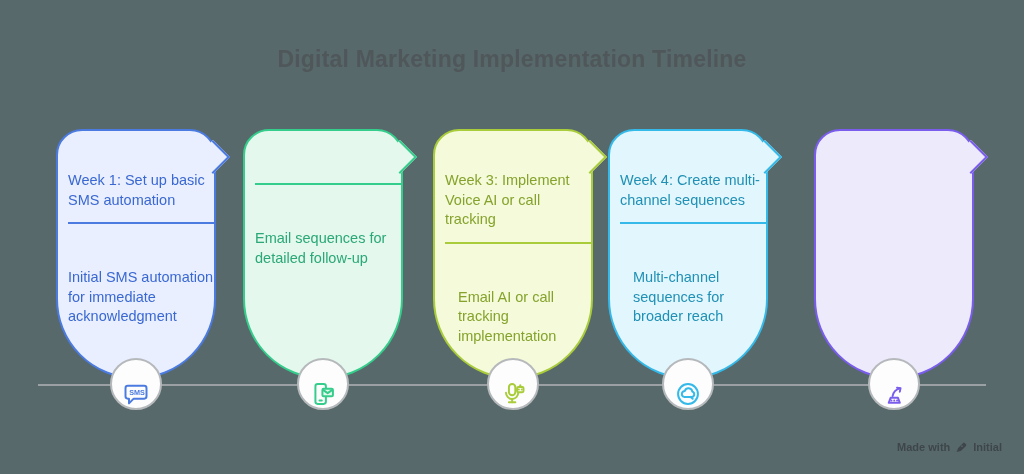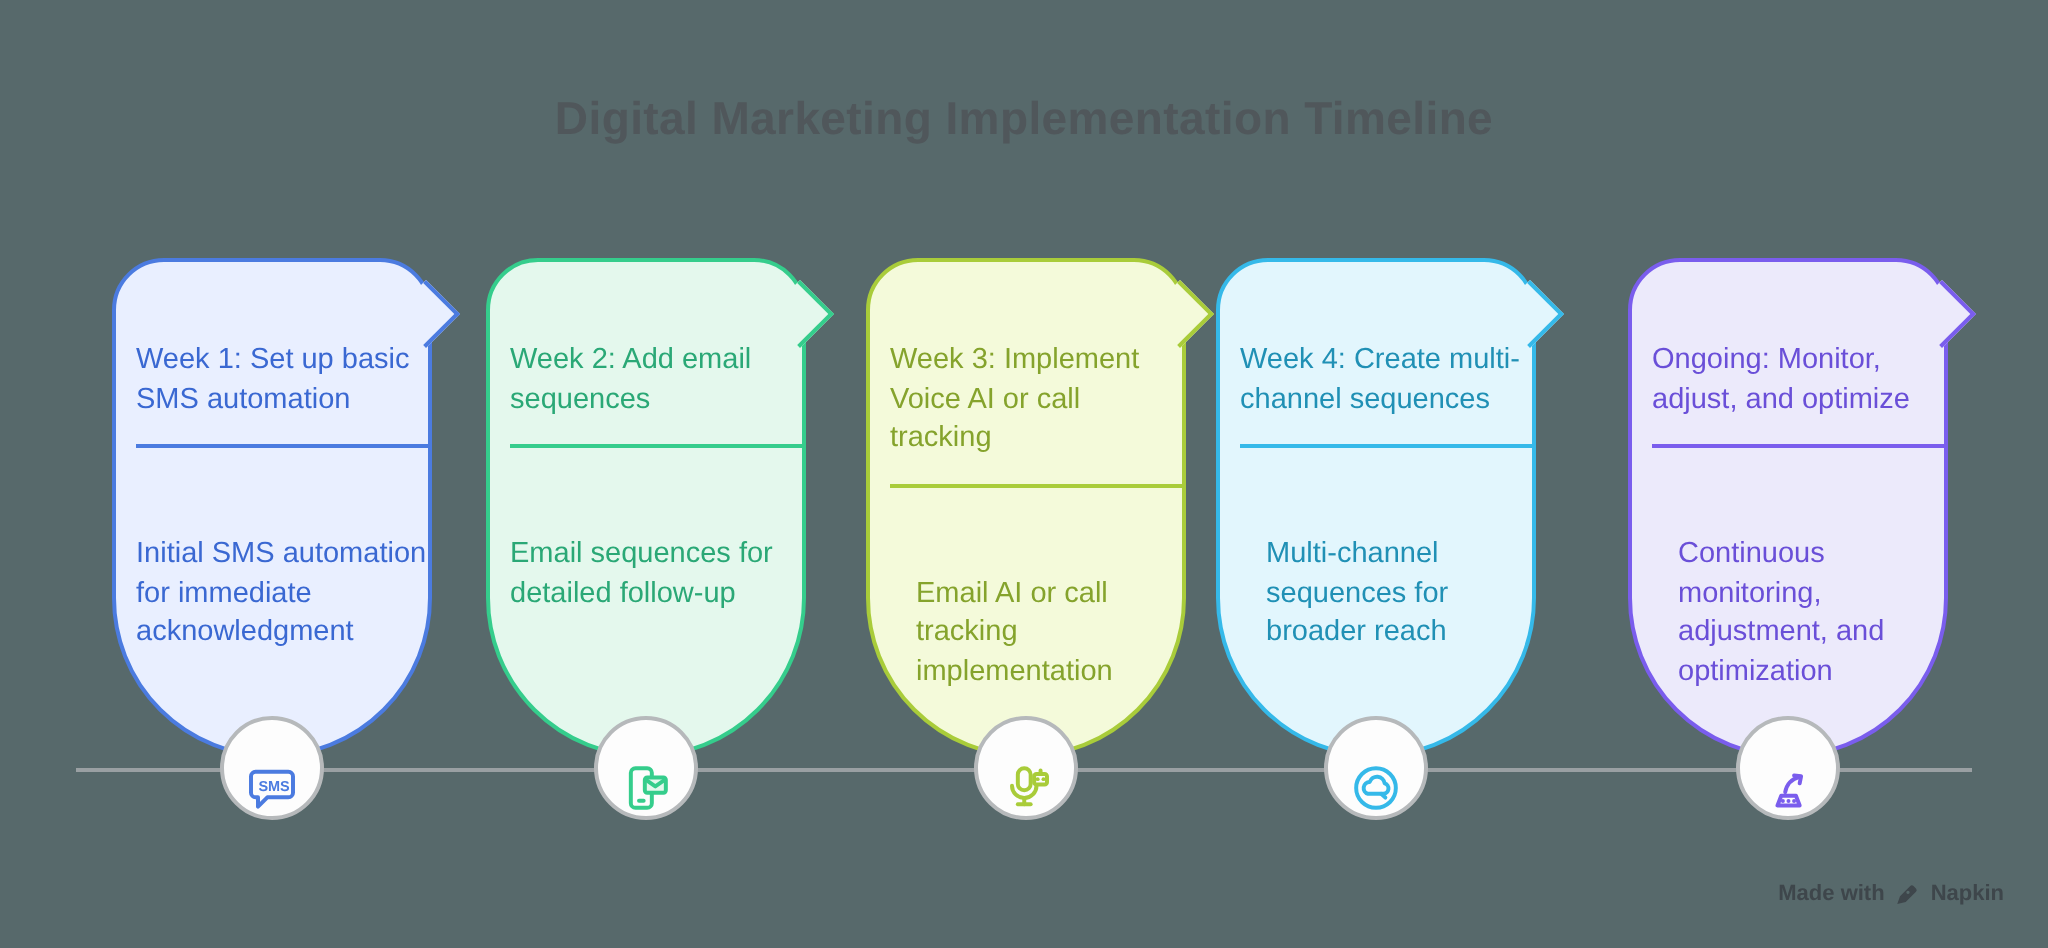--- a/index.html
+++ b/index.html
@@ -104,21 +104,20 @@
         <path d="M5 5h14a2 2 0 0 1 2 2v7a2 2 0 0 1-2 2h-9l-4 4v-4H5a2 2 0 0 1-2-2V7a2 2 0 0 1 2-2z"></path>
         <text x="6.2" y="13.2" font-size="6.2" font-weight="bold" stroke="none" fill="var(--border)" font-family="Liberation Sans, sans-serif">SMS</text>
       </svg>
     </div>
   </div>
 
   <div class="card" style="--border: #35cd8c; --fill: #e4f8ed; --text: #2aa876;">
     <div class="bubble"></div>
     <div class="tail"></div>
     <div class="card-content">
-      <div class="card-title">Week 2: Add email sequences</div>
       <div class="divider"></div>
       <div class="card-body">Email sequences for detailed follow-up</div>
     </div>
     <div class="icon-circle">
       <svg width="28" height="28" viewBox="0 0 24 24" fill="none" stroke="var(--border)" stroke-width="1.7" stroke-linecap="round" stroke-linejoin="round">
         <rect x="5.5" y="3.5" width="9" height="17" rx="2"></rect>
         <line x1="9" y1="17.5" x2="11" y2="17.5"></line>
         <rect x="11.5" y="7.5" width="9" height="6.5" rx="1" fill="var(--fill)"></rect>
         <path d="M12 8.5l4 2.8 4-2.8"></path>
       </svg>
@@ -160,38 +159,33 @@
         <circle cx="12" cy="12" r="8.5"></circle>
         <path d="M8.6 14.5h6.6a2.3 2.3 0 0 0 .5-4.5 3.3 3.3 0 0 0-6.4-.6 2.6 2.6 0 0 0-.7 5.1z"></path>
         <path d="M14.2 14.5l1.8 1.6"></path>
       </svg>
     </div>
   </div>
 
   <div class="card" style="--border: #7a5ded; --fill: #eceafb; --text: #6a4fd8;">
     <div class="bubble"></div>
     <div class="tail"></div>
-    <div class="card-content">
-      <div class="card-title">Ongoing: Monitor, adjust, and optimize</div>
-      <div class="divider"></div>
-      <div class="card-body">Continuous monitoring, adjustment, and optimization</div>
-    </div>
     <div class="icon-circle">
       <svg width="28" height="28" viewBox="0 0 24 24" fill="none" stroke="var(--border)" stroke-width="1.7" stroke-linecap="round" stroke-linejoin="round">
         <path d="M7.5 19.5h9.5l-1.6-4.2H9.1z"></path>
         <line x1="9.8" y1="17.6" x2="9.81" y2="17.6"></line>
         <line x1="12.2" y1="17.6" x2="12.21" y2="17.6"></line>
         <line x1="14.6" y1="17.6" x2="14.61" y2="17.6"></line>
         <path d="M10.8 13.8C11.4 10.4 13.8 8 17 7.2"></path>
         <path d="M14.6 6.6L17.6 7l-.6 3"></path>
       </svg>
     </div>
   </div>
 
 </div>
 
 <div class="watermark">
   <span>Made with</span>
   <svg width="13" height="13" viewBox="0 0 16 16" fill="#3e464b">
     <path d="M2 13.5l5.2-1.2 6.3-6.3a1.4 1.4 0 0 0 0-2L12 2.5a1.4 1.4 0 0 0-2 0L3.7 8.8 2 13.5zM8.6 7.4a1 1 0 1 1 .01 0z" fill-rule="evenodd"></path>
   </svg>
-  <span>Napkin</span>
+  <span>Initial</span>
 </div>
 
 </body></html>

